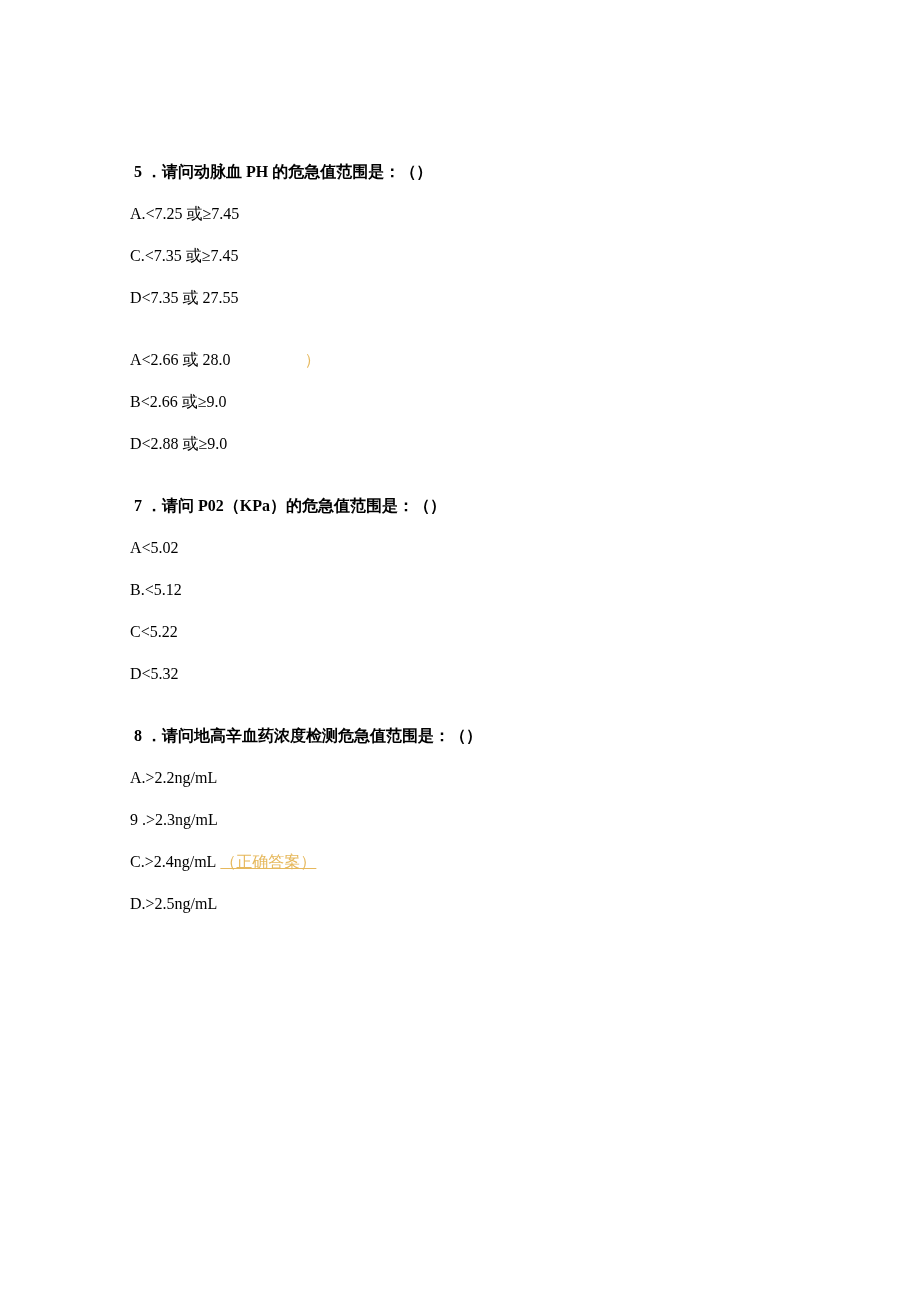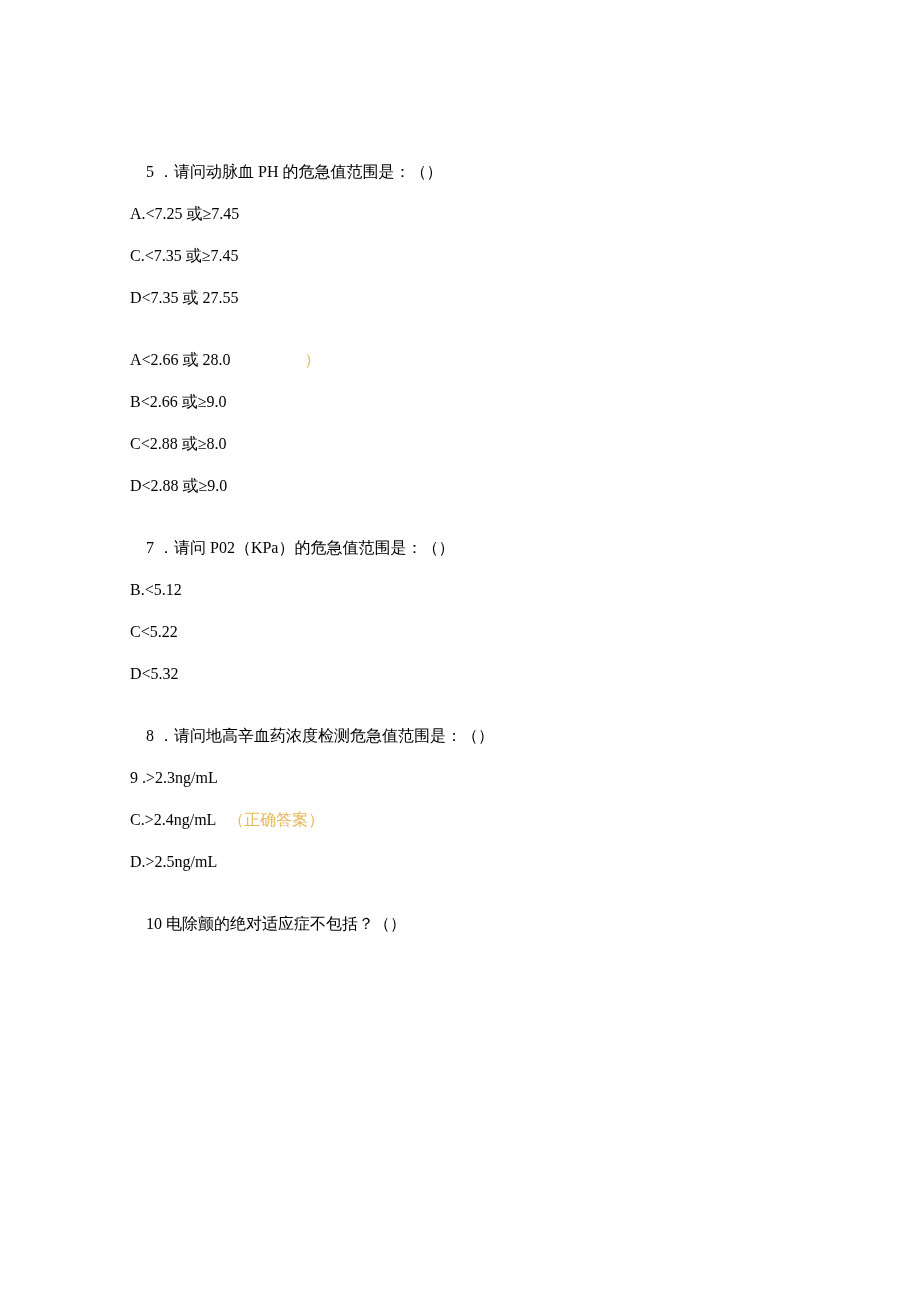--- a/index.html
+++ b/index.html
@@ -15,28 +15,30 @@
     padding: 160px 130px 120px 130px;
     font-family: "Times New Roman", "SimSun", serif;
     font-size: 16px;
     color: #000;
     line-height: 1.5;
   }
   .qblock {
     margin-bottom: 38px;
   }
   .qline {
-    margin: 0 0 18px 16px;
+    margin: 0 0 18px 4px;
+    font-weight: bold;
   }
   .option {
     margin: 0 0 18px 0;
   }
   .correct {
     color: #e6b85c;   
-    margin-left: 12px;
+    margin-left: 4px;
+    text-decoration: underline;
   }
   .inline-paren {
     color: #e6b85c;
     display: inline-block;
     width: 90px;
     text-align: right;
   }
 </style>
 </head>
 <body>
@@ -60,59 +62,56 @@
   </div>
 
   <div class="qblock">
     <p class="option">
       <span>A</span><span>&lt;2.66 或 28.0</span><span class="inline-paren">）</span>
     </p>
     <p class="option">
       <span>B</span><span>&lt;2.66 或≥9.0</span>
     </p>
     <p class="option">
-      <span>C</span><span>&lt;2.88 或≥8.0</span>
-    </p>
-    <p class="option">
       <span>D</span><span>&lt;2.88 或≥9.0</span>
     </p>
   </div>
 
   <div class="qblock">
     <p class="qline">
       <span>7</span>
       <span>．请问 P02（KPa）的危急值范围是：（）</span>
+    </p>
+    <p class="option">
+      <span>A</span><span>&lt;5.02</span>
     </p>
     <p class="option">
       <span>B</span><span>.&lt;5.12</span>
     </p>
     <p class="option">
       <span>C</span><span>&lt;5.22</span>
     </p>
     <p class="option">
       <span>D</span><span>&lt;5.32</span>
     </p>
   </div>
 
   <div class="qblock">
     <p class="qline">
       <span>8</span>
       <span>．请问地高辛血药浓度检测危急值范围是：（）</span>
     </p>
     <p class="option">
+      <span>A</span><span>.&gt;2.2ng/mL</span>
+    </p>
+    <p class="option">
       <span>9</span><span> .&gt;2.3ng/mL</span>
     </p>
     <p class="option">
       <span>C</span><span>.&gt;2.4ng/mL</span><span class="correct">（正确答案）</span>
     </p>
     <p class="option">
       <span>D</span><span>.&gt;2.5ng/mL</span>
     </p>
   </div>
 
-  <div class="qblock">
-    <p class="qline">
-      <span>10</span>
-      <span> 电除颤的绝对适应症不包括？（）</span>
-    </p>
-  </div>
 
 </div>
 
 </body></html>

